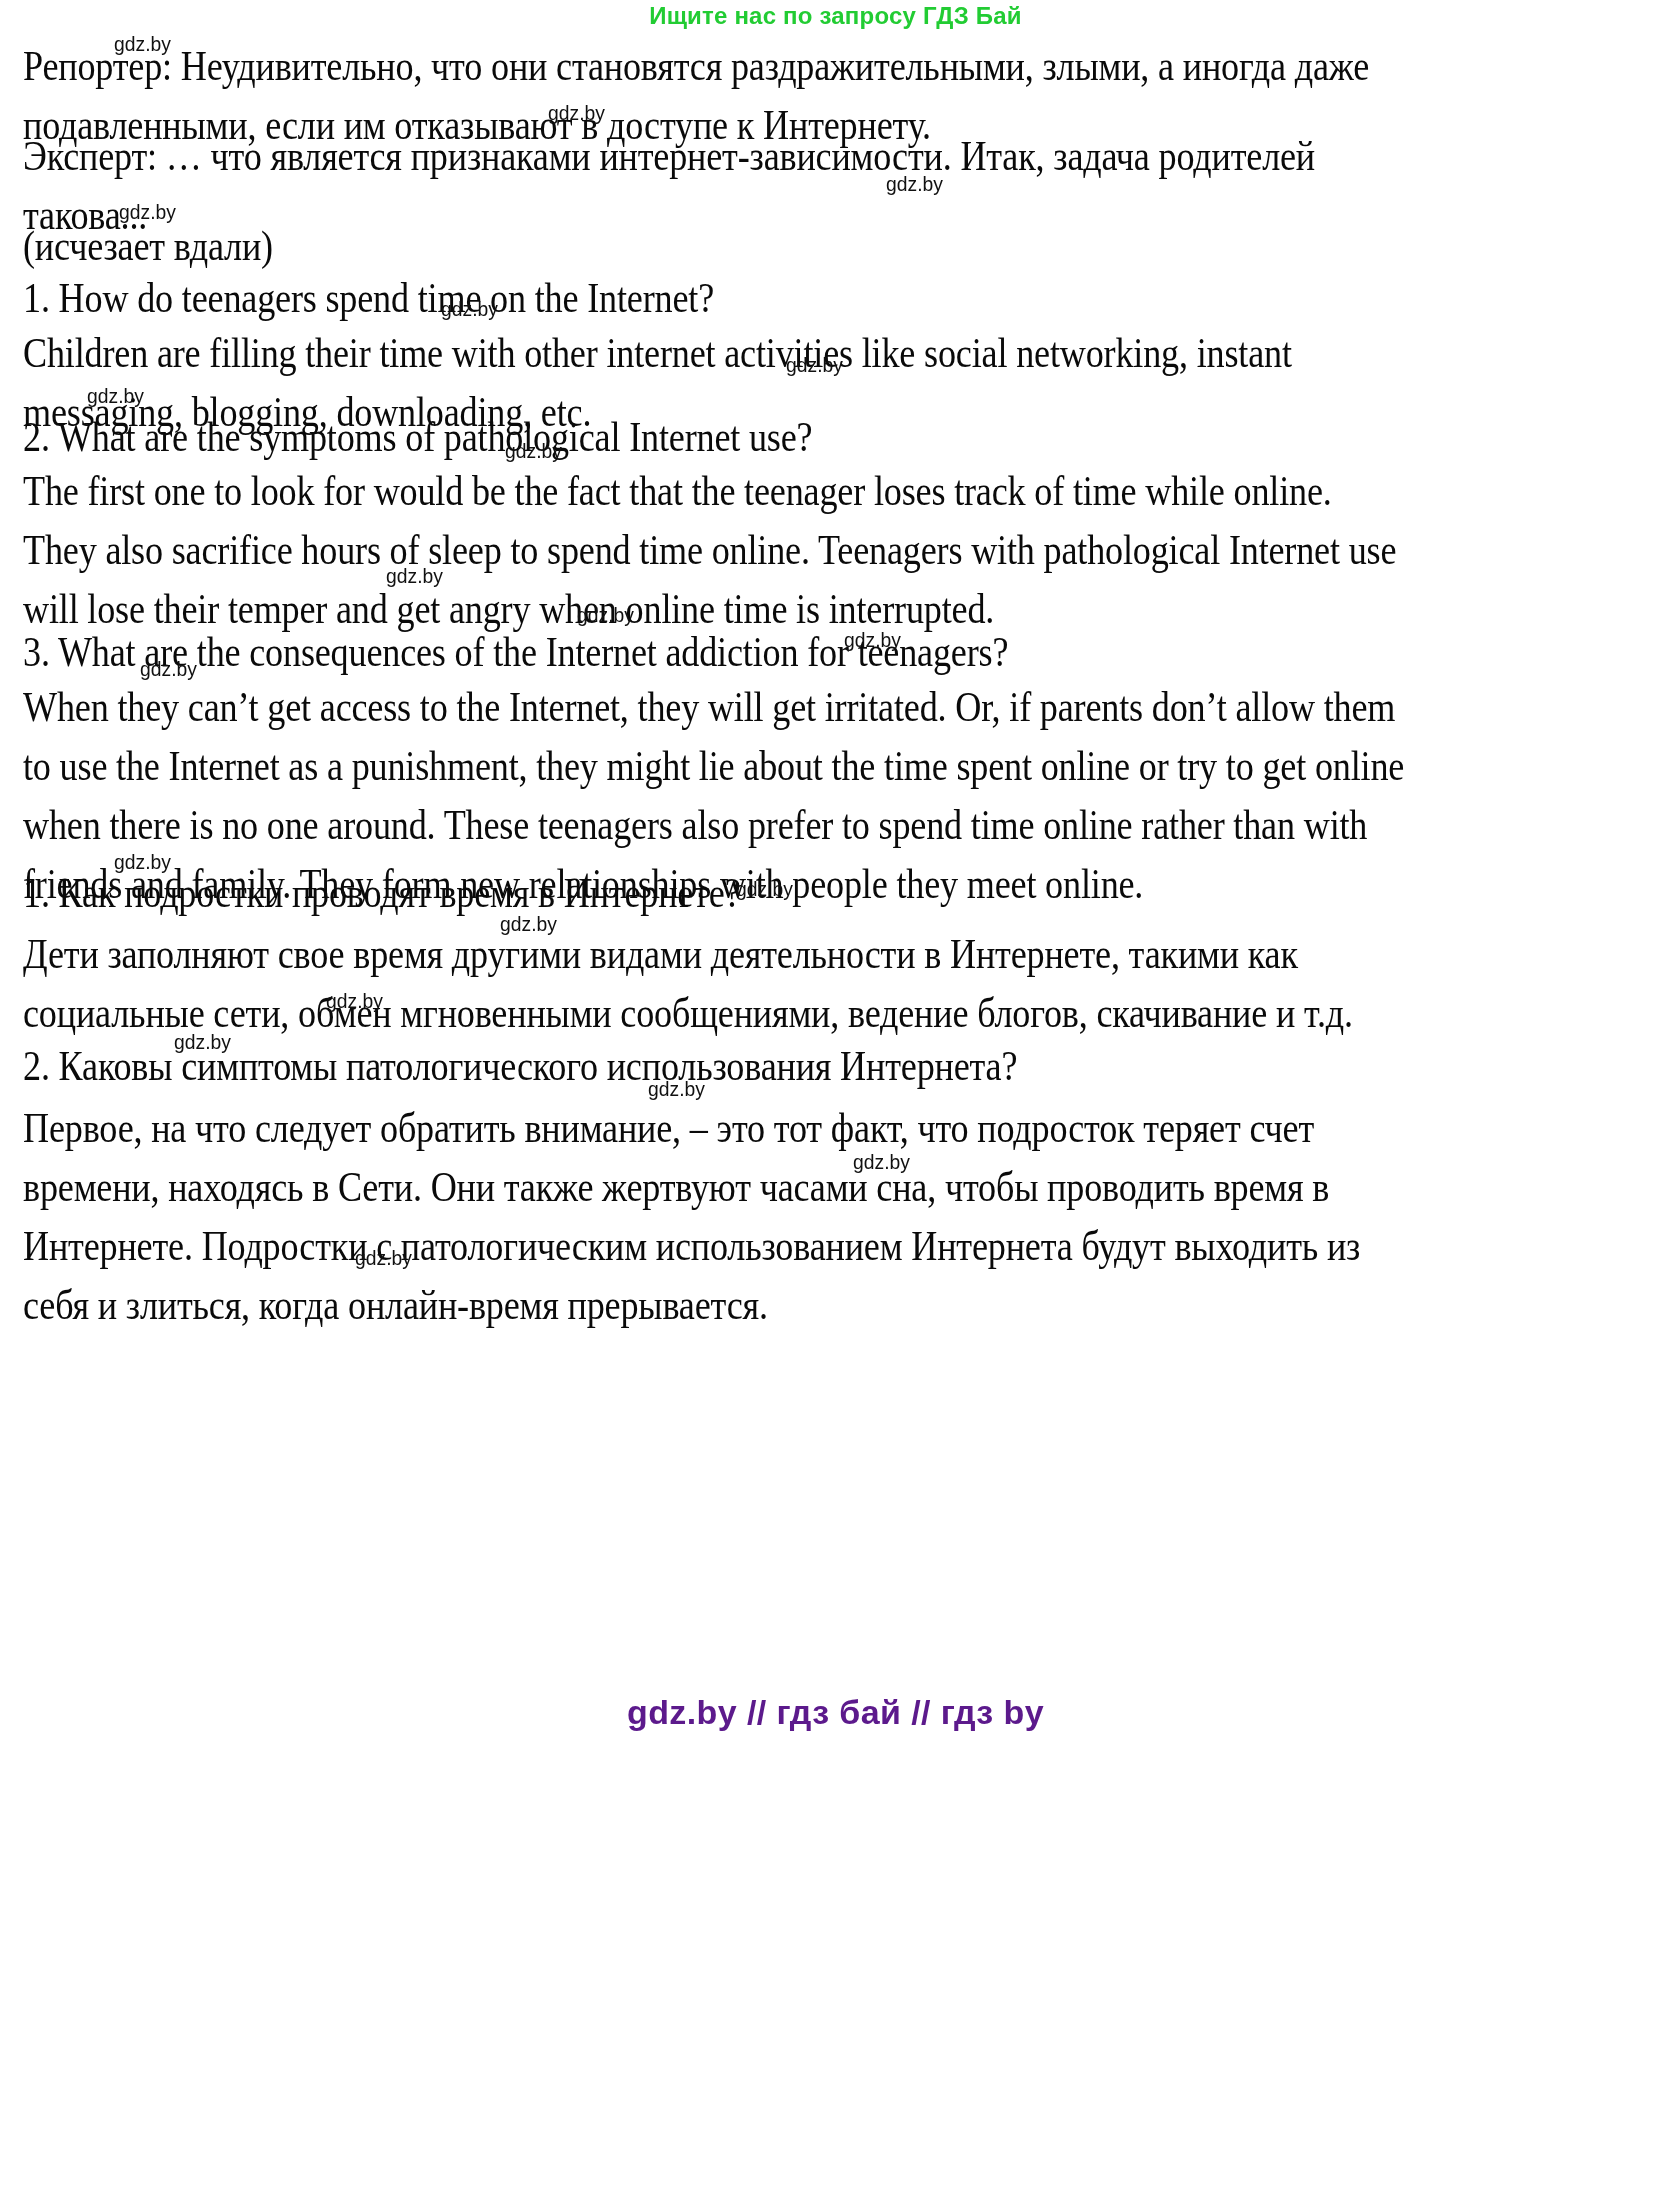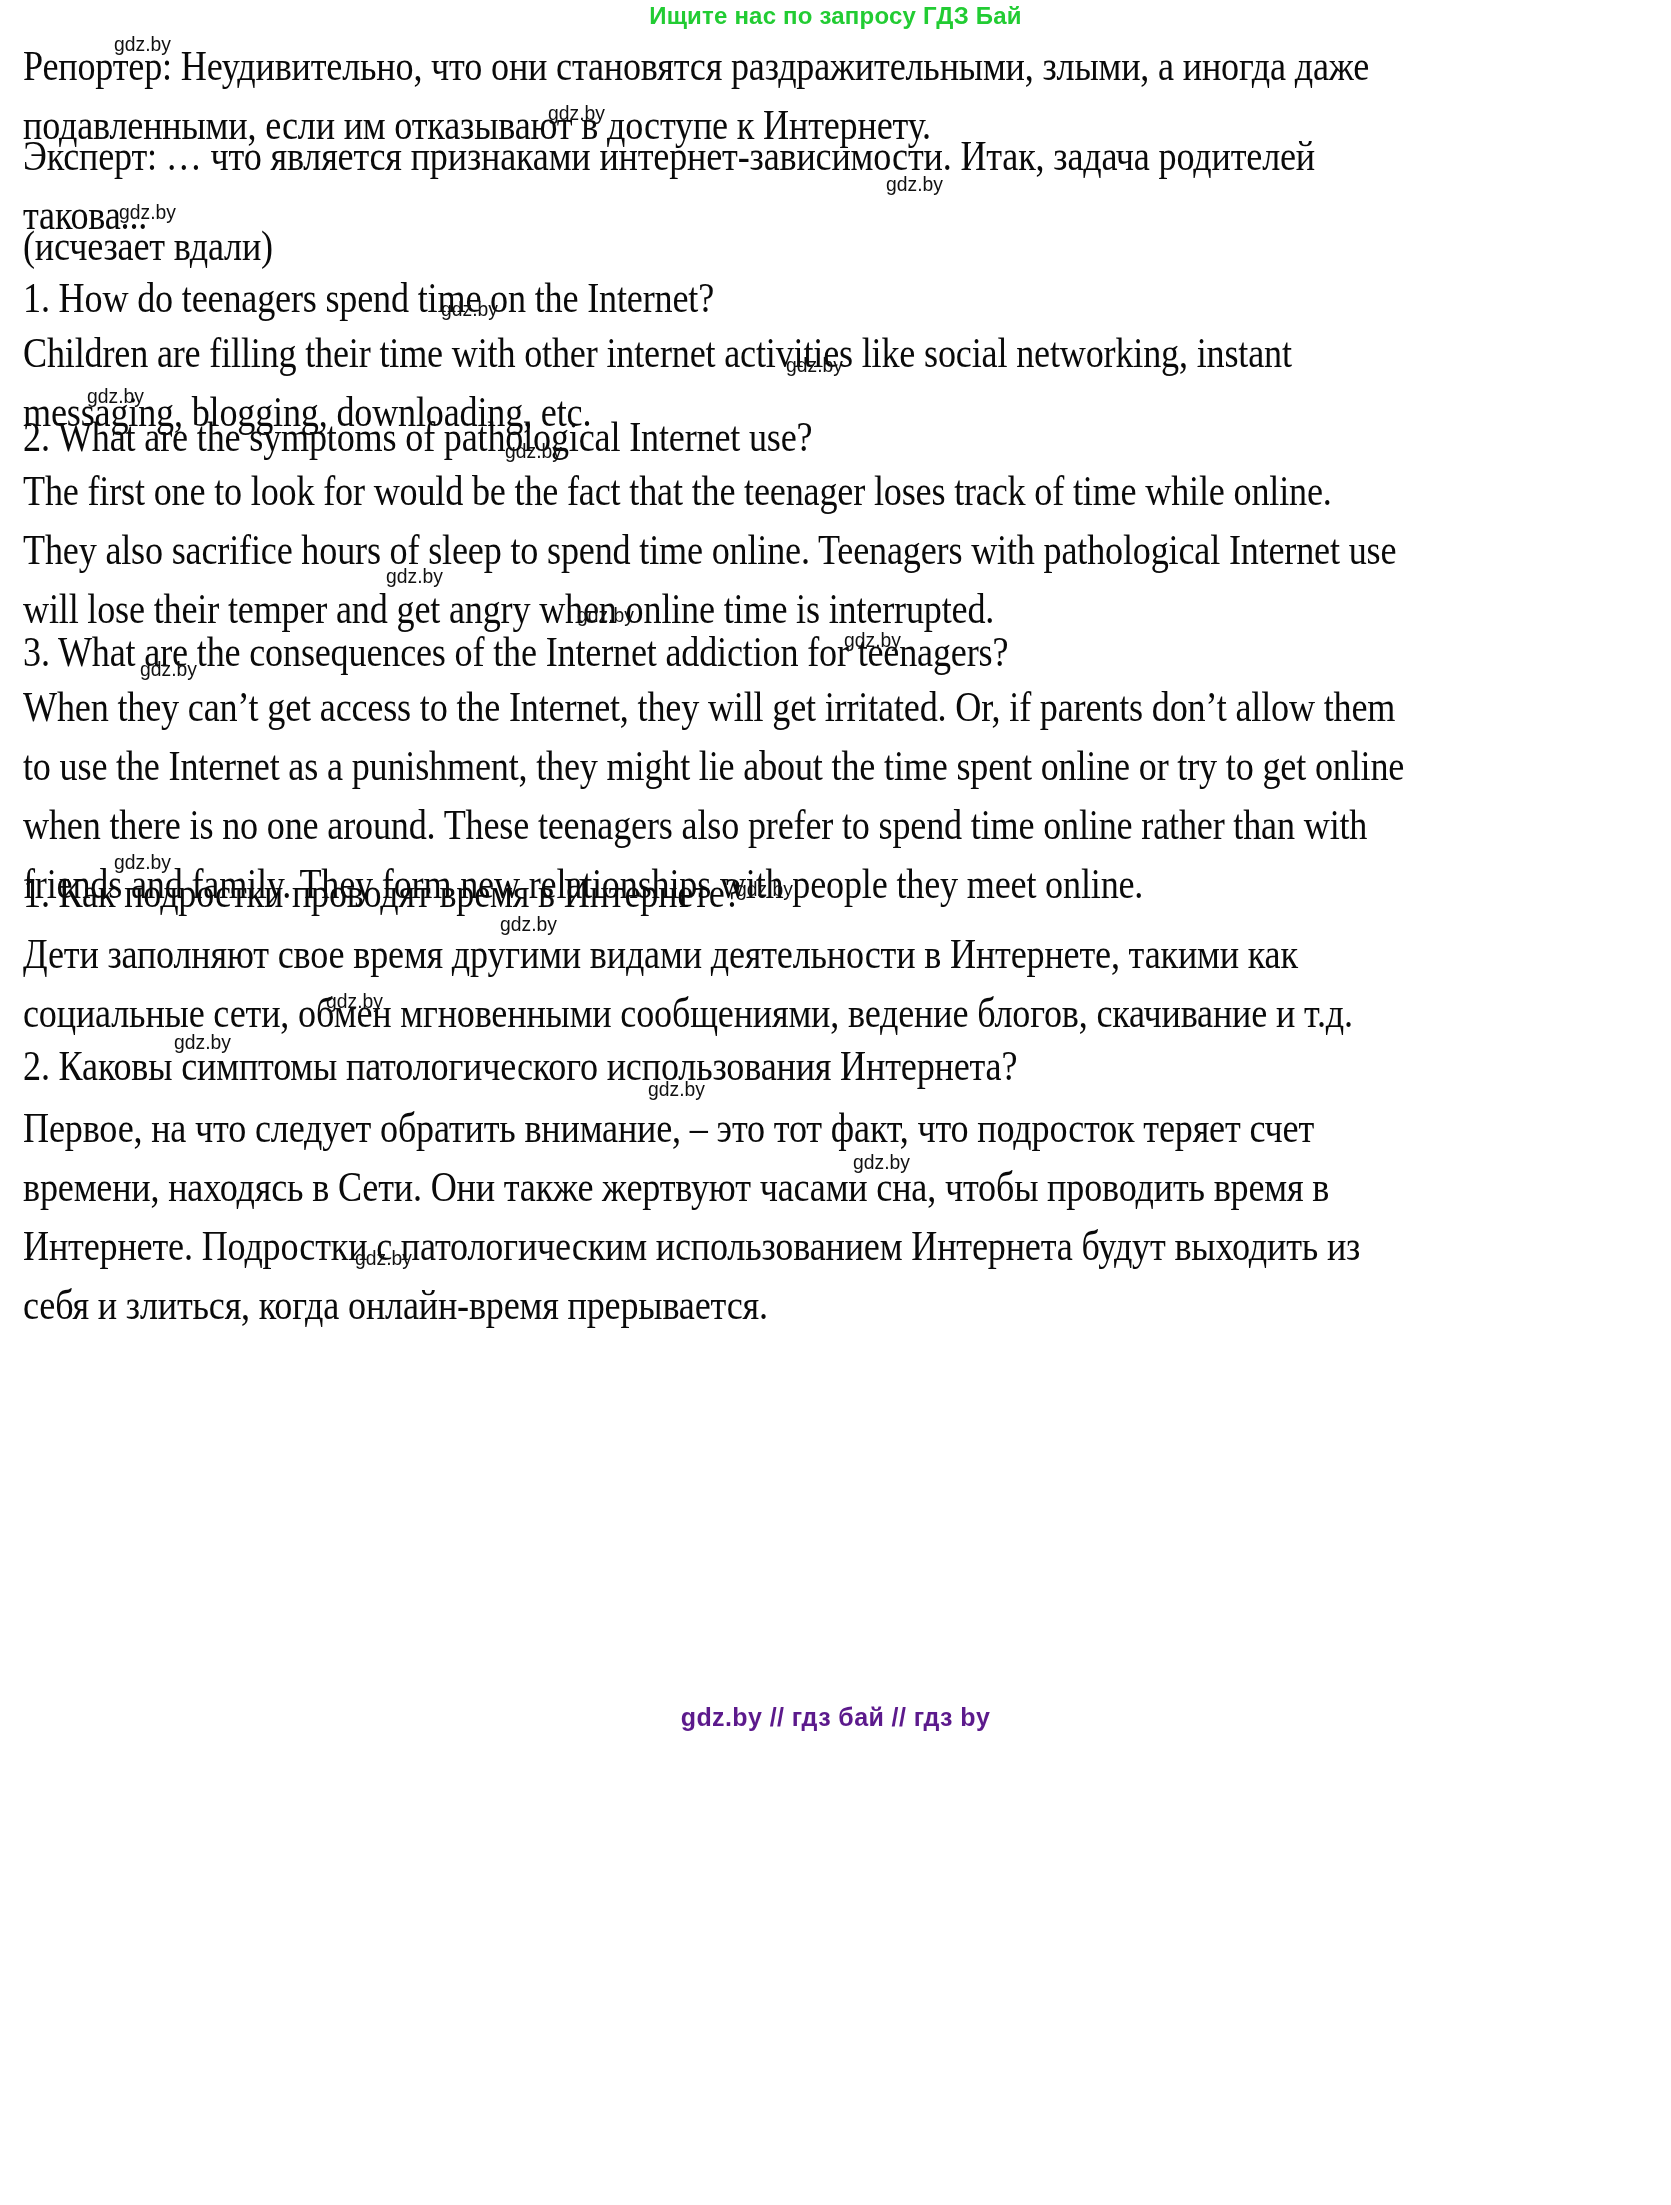--- a/index.html
+++ b/index.html
@@ -31,21 +31,21 @@
   }
   .promo-footer {
     position: absolute;
     bottom: 11.7px;
     left: 0;
     width: 100%;
     text-align: center;
     color: #5c1a8c;
     font-family: "Liberation Sans", "DejaVu Sans", sans-serif;
     font-weight: bold;
-    font-size: 25px;
+    font-size: 34px;
     letter-spacing: 0.4px;
     white-space: nowrap;
   }
 
   
   .page {
     position: absolute;
     top: 0;
     left: 0;
     width: 1671px;

